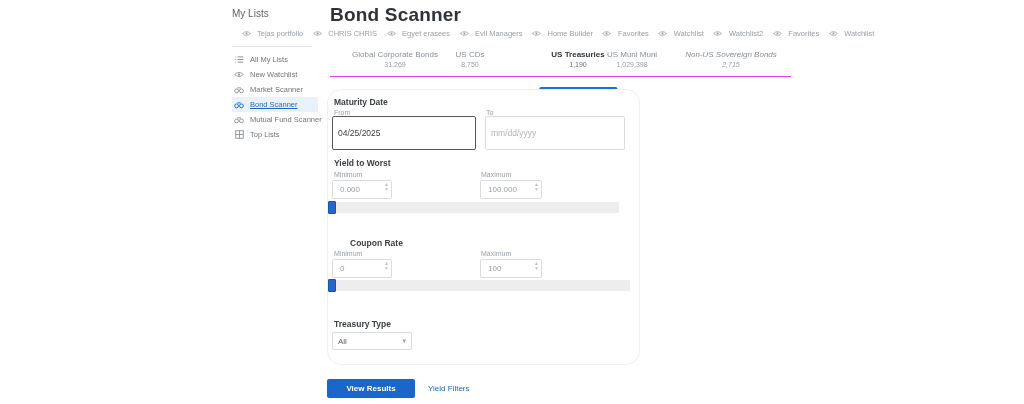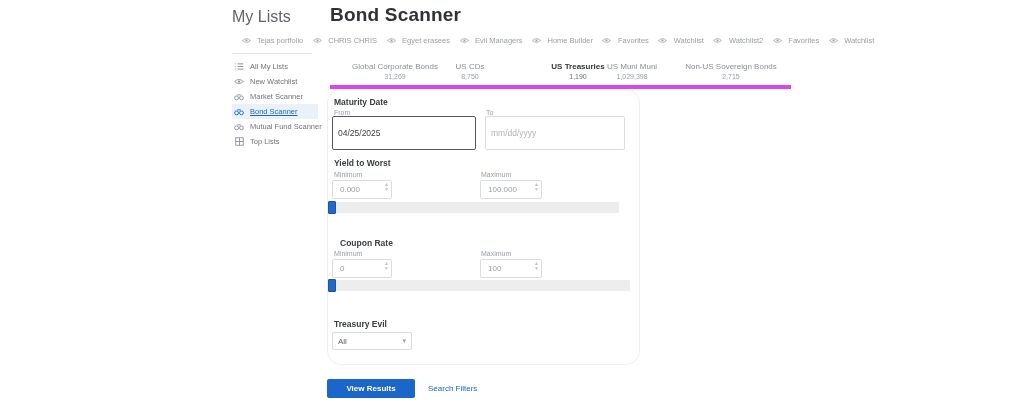--- a/index.html
+++ b/index.html
@@ -2,21 +2,21 @@
 <html><head>
 <meta charset="utf-8">
 <style>
   * { margin:0; padding:0; box-sizing:border-box; }
   html,body { background:#fff; }
   body { font-family:"Liberation Sans", sans-serif; color:#3c4043; }
   .app { position:relative; width:1024px; height:404px; background:#fff; overflow:hidden; }
 
   
   .sidebar { position:absolute; left:232px; top:8px; width:86px; }
-  .side-heading { font-size:16px; color:#5f6368; margin-bottom:7px; }
+  .side-heading { font-size:10px; color:#5f6368; margin-bottom:7px; }
   .wl-list { display:flex; flex-direction:row; }
   .wl-item { display:flex; align-items:center; gap:6px; height:15px; padding-left:9px; cursor:pointer; }
   .wl-item .lbl { font-size:7.5px; color:#9aa0a6; white-space:nowrap; }
   .side-divider { border-top:1px solid #e4e6e8; margin:5px 0 5px 0; width:80px; }
   .side-menu { display:flex; flex-direction:column; width:86px; }
   .menu-item { display:flex; align-items:center; gap:6px; height:15px; padding-left:2px; cursor:pointer; }
   .menu-item .lbl { font-size:7.5px; color:#70757a; white-space:nowrap; }
   .menu-item.active { background:#e9f1fb; width:86px; }
   .menu-item.active .lbl { color:#1f69c2; text-decoration:underline; }
   .icon { display:inline-flex; align-items:center; justify-content:center; width:10px; flex:none; }
@@ -24,21 +24,21 @@
   
   .main { position:absolute; left:0; top:0; width:1024px; height:404px; }
   .title { position:absolute; left:330px; top:4px; font-size:19px; font-weight:bold; color:#2f3337; letter-spacing:0.2px; }
 
   .cusip-row { position:absolute; left:330px; top:33px; display:flex; align-items:center; gap:9px; }
   .cusip-label { font-size:8px; font-weight:bold; color:#4a4e52; }
   .cusip-input { width:80px; height:15px; border:1px solid #dadce0; border-radius:2px; font-size:7.5px; padding:0 4px; color:#3c4043; font-family:"Liberation Sans",sans-serif; }
   .cusip-input::placeholder { color:#b0b5ba; }
   .btn-top { width:54px; height:15px; background:#a9cbec; color:#ffffff; border:none; border-radius:2px; font-size:7px; font-weight:bold; cursor:pointer; font-family:"Liberation Sans",sans-serif; }
 
-  .tabs { position:absolute; left:330px; top:56px; width:461px; height:33px; border-bottom:4px solid #d946ef; }
+  .tabs { position:absolute; left:330px; top:44px; width:461px; height:33px; border-bottom:1px solid #d946ef; }
   .tab { position:absolute; top:6px; transform:translateX(-50%); text-align:center; cursor:pointer; }
   .tab-label { font-size:8px; color:#8a9096; white-space:nowrap; }
   .tab-count { font-size:7px; color:#9aa0a6; margin-top:2px; }
   .tab.active .tab-label { color:#33373b; font-weight:bold; }
   .tab.active .tab-count { color:#6a7076; }
   .tab-underline { position:absolute; left:50%; transform:translateX(-50%); bottom:-22px; width:78px; height:3px; background:#1f6fd4; border-radius:2px; }
 
   .filter-card { position:absolute; left:327px; top:89px; width:313px; height:276px; border:1px solid #efefef; border-radius:14px; background:#fff; }
   .sec-heading { position:absolute; font-size:8.5px; font-weight:bold; color:#3c4043; }
   .fld-label { position:absolute; font-size:7px; color:#9aa0a6; }
@@ -252,21 +252,21 @@
       </div>
       <div class="tab active" style="left:216px;margin-left:32px;">
         <div class="tab-label">US Treasuries</div>
         <div class="tab-count">1,190</div>
         <div class="tab-underline"></div>
       </div>
       <div class="tab" style="left:302px;">
         <div class="tab-label">US Muni Muni</div>
         <div class="tab-count">1,029,398</div>
       </div>
-      <div class="tab" style="left:401px;">
+      <div class="tab" style="left:401px;font-style:italic;">
         <div class="tab-label">Non-US Sovereign Bonds</div>
         <div class="tab-count">2,715</div>
       </div>
     </div>
 
     <section class="filter-card">
 
       <div class="sec-heading" style="left:6px; top:7px;">Maturity Date</div>
       <div class="fld-label" style="left:6px; top:19px;">From</div>
       <input class="txt-input focused" style="left: 4px; top: 26px; width: 144px;" type="text" value="04/25/2025">
@@ -287,47 +287,47 @@
         <input class="num-input" type="text" value="100.000" style="">
         <span class="spinner">
             <span>▲</span>
             <span>▼</span>
           </span>
       </div>
       <div class="slider" style="left:0px; top:112px; width:291px;">
         <div class="slider-handle"></div>
       </div>
 
-      <div class="sec-heading" style="left:12px; top:148px;">Coupon Rate</div>
+      <div class="sec-heading" style="left:22px; top:148px;">Coupon Rate</div>
       <div class="fld-label" style="left:6px; top:160px;">Minimum</div>
       <div class="num-wrap" style="left:4px; top:167px; width:60px;">
         <input class="num-input" type="text" value="0" style="">
         <span class="spinner">
             <span>▲</span>
             <span>▼</span>
           </span>
       </div>
       <div class="fld-label" style="left:153px; top:160px;">Maximum</div>
       <div class="num-wrap" style="left:152px; top:167px; width:62px;">
         <input class="num-input" type="text" value="100" style="">
         <span class="spinner">
             <span>▲</span>
             <span>▼</span>
           </span>
       </div>
       <div class="slider" style="left:0px; top:190px; width:302px;">
         <div class="slider-handle"></div>
       </div>
 
-      <div class="sec-heading" style="left:6px; top:229px;">Treasury Evil</div>
+      <div class="sec-heading" style="left:6px; top:229px;">Treasury Type</div>
       <div class="select" style="left:4px; top:242px;">
         <span class="sel-val">All</span>
         <span class="chev">▾</span>
       </div>
     </section>
 
     <div class="bottom-actions">
       <button class="btn-primary">View Results</button>
-      <a class="link" href="#">Search Filters</a>
+      <a class="link" href="#">Yield Filters</a>
     </div>
   </main>
 
 </div>
 
 </body></html>

